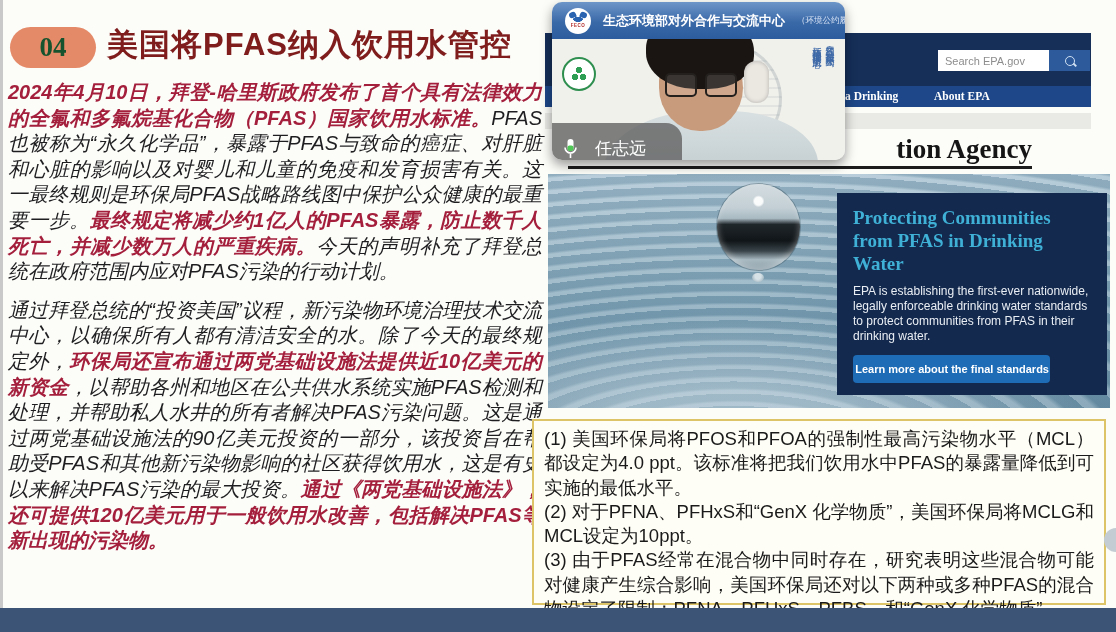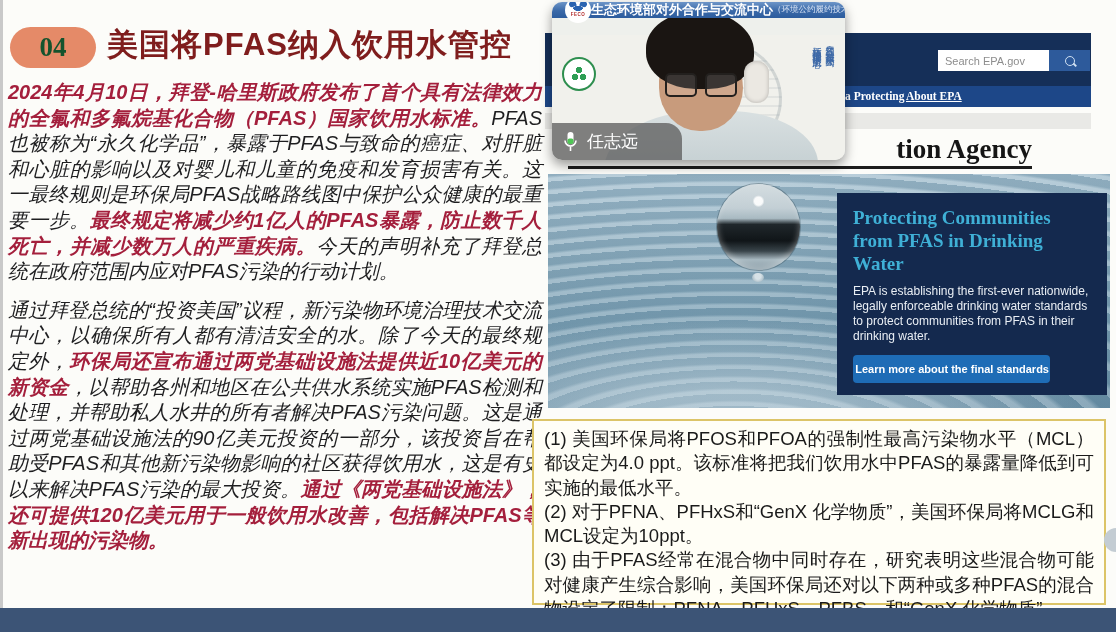--- a/index.html
+++ b/index.html
@@ -52,23 +52,23 @@
               padding:13px 16px;box-sizing:border-box;}
   .hero-heading{color:#3fb0d6;font-family:"Liberation Serif",serif;font-weight:bold;
                 font-size:19px;line-height:23px;}
   .hero-body{color:#e9eef4;font-size:12px;line-height:15px;margin-top:9px;}
   .hero-btn{margin-top:11px;background:#1e6cb6;border:none;border-radius:4px;color:#fff;
             font-weight:bold;font-size:11px;padding:8px 1px;width:197px;text-align:right;cursor:pointer;}
 
   
   .vtile{left:552px;top:2px;width:293px;height:158px;border-radius:10px;overflow:hidden;
          background:#eef0ec;box-shadow:0 5px 12px rgba(0,0,0,.4);}
-  .vbanner{position:absolute;left:0;top:0;width:100%;height:16px;
+  .vbanner{position:absolute;left:0;top:0;width:100%;height:37px;
            background:linear-gradient(180deg,#6d95c8 0%,#3a69a8 55%,#2c5c9d 100%);
-           display:flex;align-items:center;gap:0;padding-left:13px;box-sizing:border-box;}
+           display:flex;align-items:center;gap:12px;padding-left:13px;box-sizing:border-box;}
   .vlogo{width:26px;height:26px;border-radius:50%;background:#fff;flex:0 0 auto;
          display:flex;flex-direction:column;align-items:center;justify-content:center;}
   .vlogo .bird{width:16px;height:9px;background:
         radial-gradient(ellipse 8px 4px at 50% 60%, #2a63b0 60%, transparent 62%);
         border-radius:50%;position:relative;}
   .vlogo .bird:before,.vlogo .bird:after{content:"";position:absolute;top:-2px;width:7px;height:6px;
         border-radius:50% 50% 0 50%;background:#2a63b0;}
   .vlogo .bird:before{left:-1px;transform:rotate(-20deg);}
   .vlogo .bird:after{right:-1px;transform:rotate(20deg) scaleX(-1);}
   .vlogo .feco{font-size:4.5px;color:#b02a2a;font-weight:bold;letter-spacing:.5px;}
@@ -95,21 +95,21 @@
   .face{position:absolute;left:107px;top:6px;width:84px;height:90px;background:#c89b7c;
         border-radius:46% 54% 50% 50%;}
   .glasses{position:absolute;left:113px;top:38px;width:72px;height:22px;}
   .glasses:before,.glasses:after{content:"";position:absolute;top:0;width:28px;height:20px;
         border:2.5px solid #23201e;border-radius:5px;background:rgba(240,240,240,.15);}
   .glasses:before{left:0;} .glasses:after{right:0;}
   .earcup{position:absolute;left:192px;top:26px;width:25px;height:42px;background:#ebe8e2;
           border-radius:12px;box-shadow:inset 0 0 4px rgba(0,0,0,.25);}
   .nametag{position:absolute;left:0;bottom:0;height:37px;min-width:130px;
            background:rgba(95,95,95,.78);border-radius:0 16px 0 0;
-           display:flex;align-items:center;gap:9px;padding:0 16px 0 11px;box-sizing:border-box;}
+           display:flex;align-items:flex-end;gap:17px;padding:0 16px 0 11px;box-sizing:border-box;}
   .nametag .nm{color:#fff;font-size:17px;}
 
   
   .notes{left:532px;top:419px;width:574px;height:186px;border:2px solid #dcc467;background:#fffef6;
          padding:6px 10px;box-sizing:border-box;font-size:18.5px;line-height:24.3px;
          color:#1a1a1a;text-align:justify;}
   .scroll-dot{left:1104px;top:528px;width:24px;height:24px;border-radius:50%;background:#c3ccd3;}
 
   .bottombar{left:0;top:608px;width:1116px;height:24px;background:#3c5476;}
 </style>
@@ -129,22 +129,22 @@
     <p><span class="t-dark">通过拜登总统的“投资美国”议程，新污染物环境治理技术交流中心，以确保所有人都有清洁安全的水。除了今天的最终规定外，</span><span class="t-red">环保局还宣布通过两党基础设施法提供近10亿美元的新资金</span><span class="t-dark">，以帮助各州和地区在公共供水系统实施PFAS检测和处理，并帮助私人水井的所有者解决PFAS污染问题。这是通过两党基础设施法的90亿美元投资的一部分，该投资旨在帮助受PFAS和其他新污染物影响的社区获得饮用水，这是有史以来解决PFAS污染的最大投资。</span><span class="t-red">通过《两党基础设施法》，还可提供120亿美元用于一般饮用水改善，包括解决PFAS等新出现的污染物。</span></p>
   </div>
 
   <div class="abs epa-header">
     <input class="epa-search" type="text" placeholder="Search EPA.gov" style="">
     <button class="epa-search-btn">
       <span class="mag"></span>
     </button>
   </div>
   <div class="abs epa-nav">
-    <span style="left:300px;">a Protecting</span>
-    <span style="left:361px;text-decoration:underline;">About EPA</span>
+    <span style="left:300px;">a Drinking</span>
+    <span style="left:389px;">About EPA</span>
   </div>
   <div class="abs epa-gray"></div>
   <div class="abs epa-headline">tion Agency</div>
 
   <div class="abs hero">
     <div class="droplet"></div>
     <div class="droplet-tail"></div>
     <div class="hero-panel">
       <div class="hero-heading">Protecting Communities from PFAS in Drinking Water</div>
       <div class="hero-body">EPA is establishing the first-ever nationwide, legally enforceable drinking water standards to protect communities from PFAS in their drinking water.</div>

